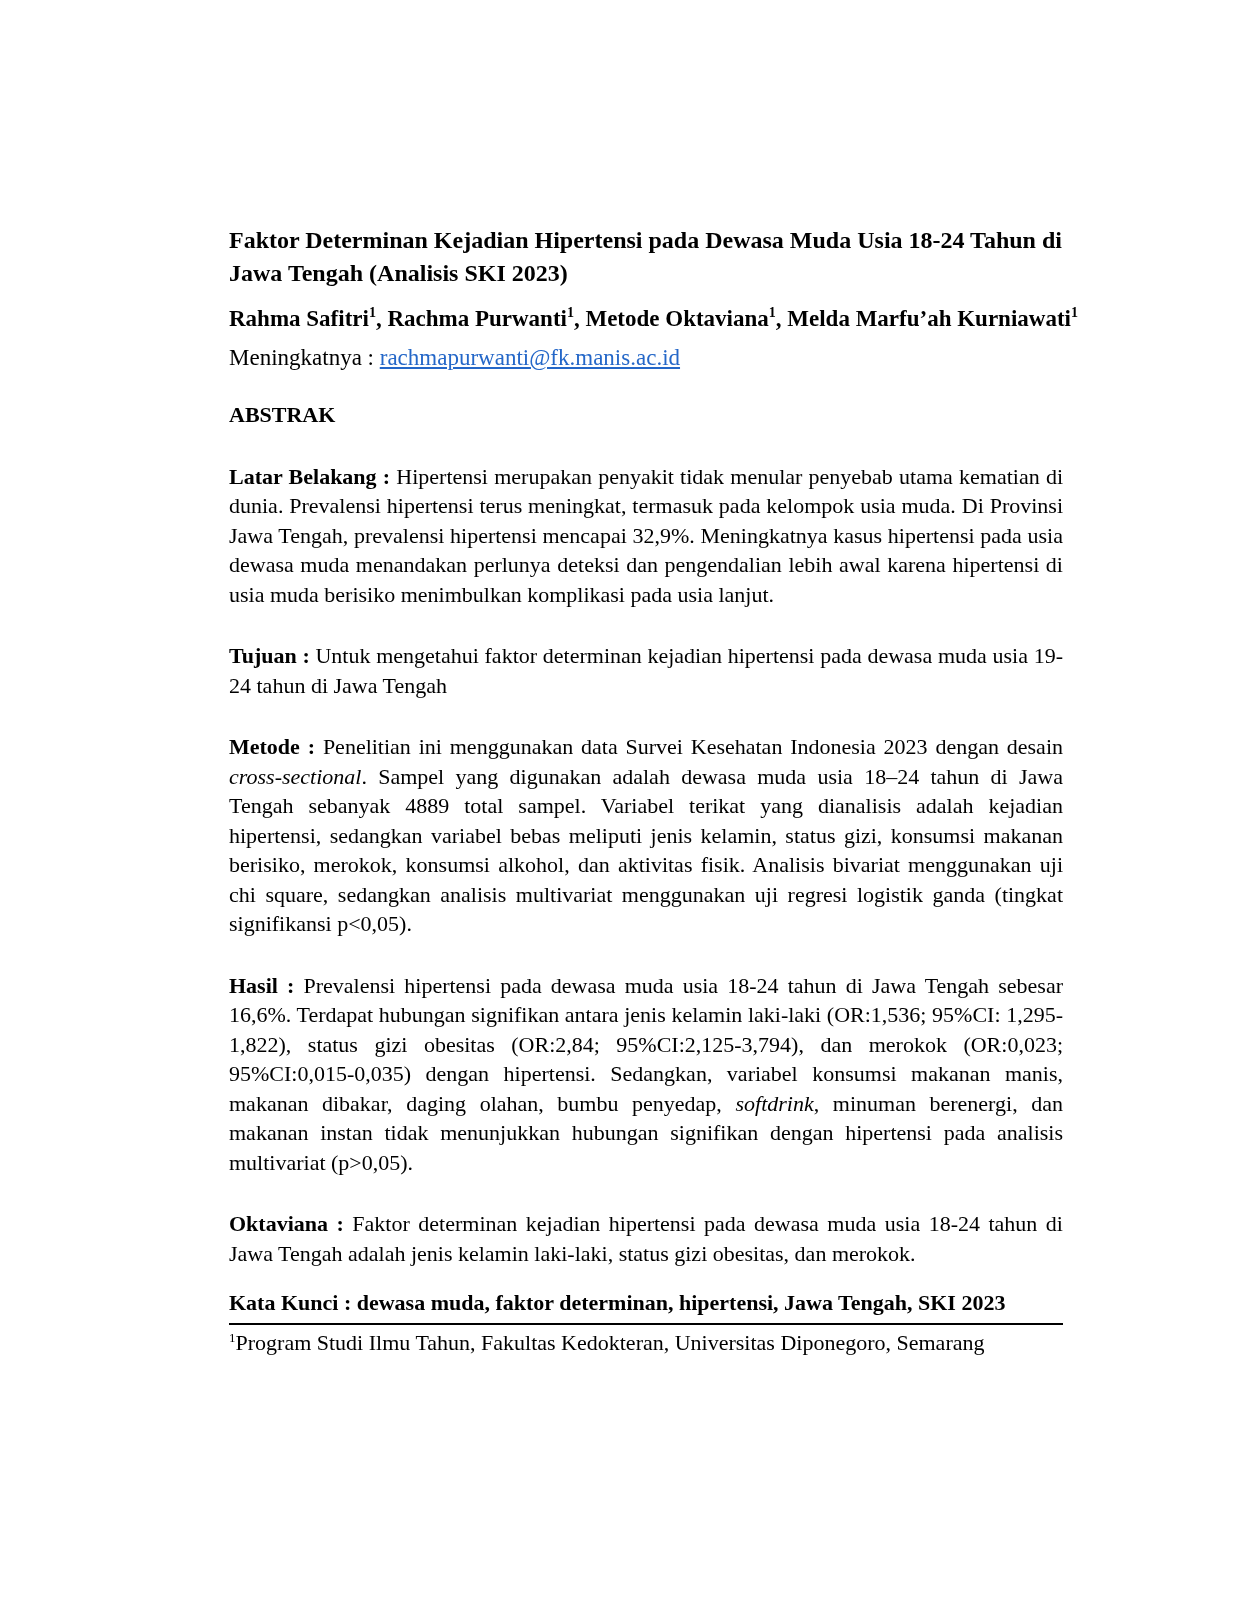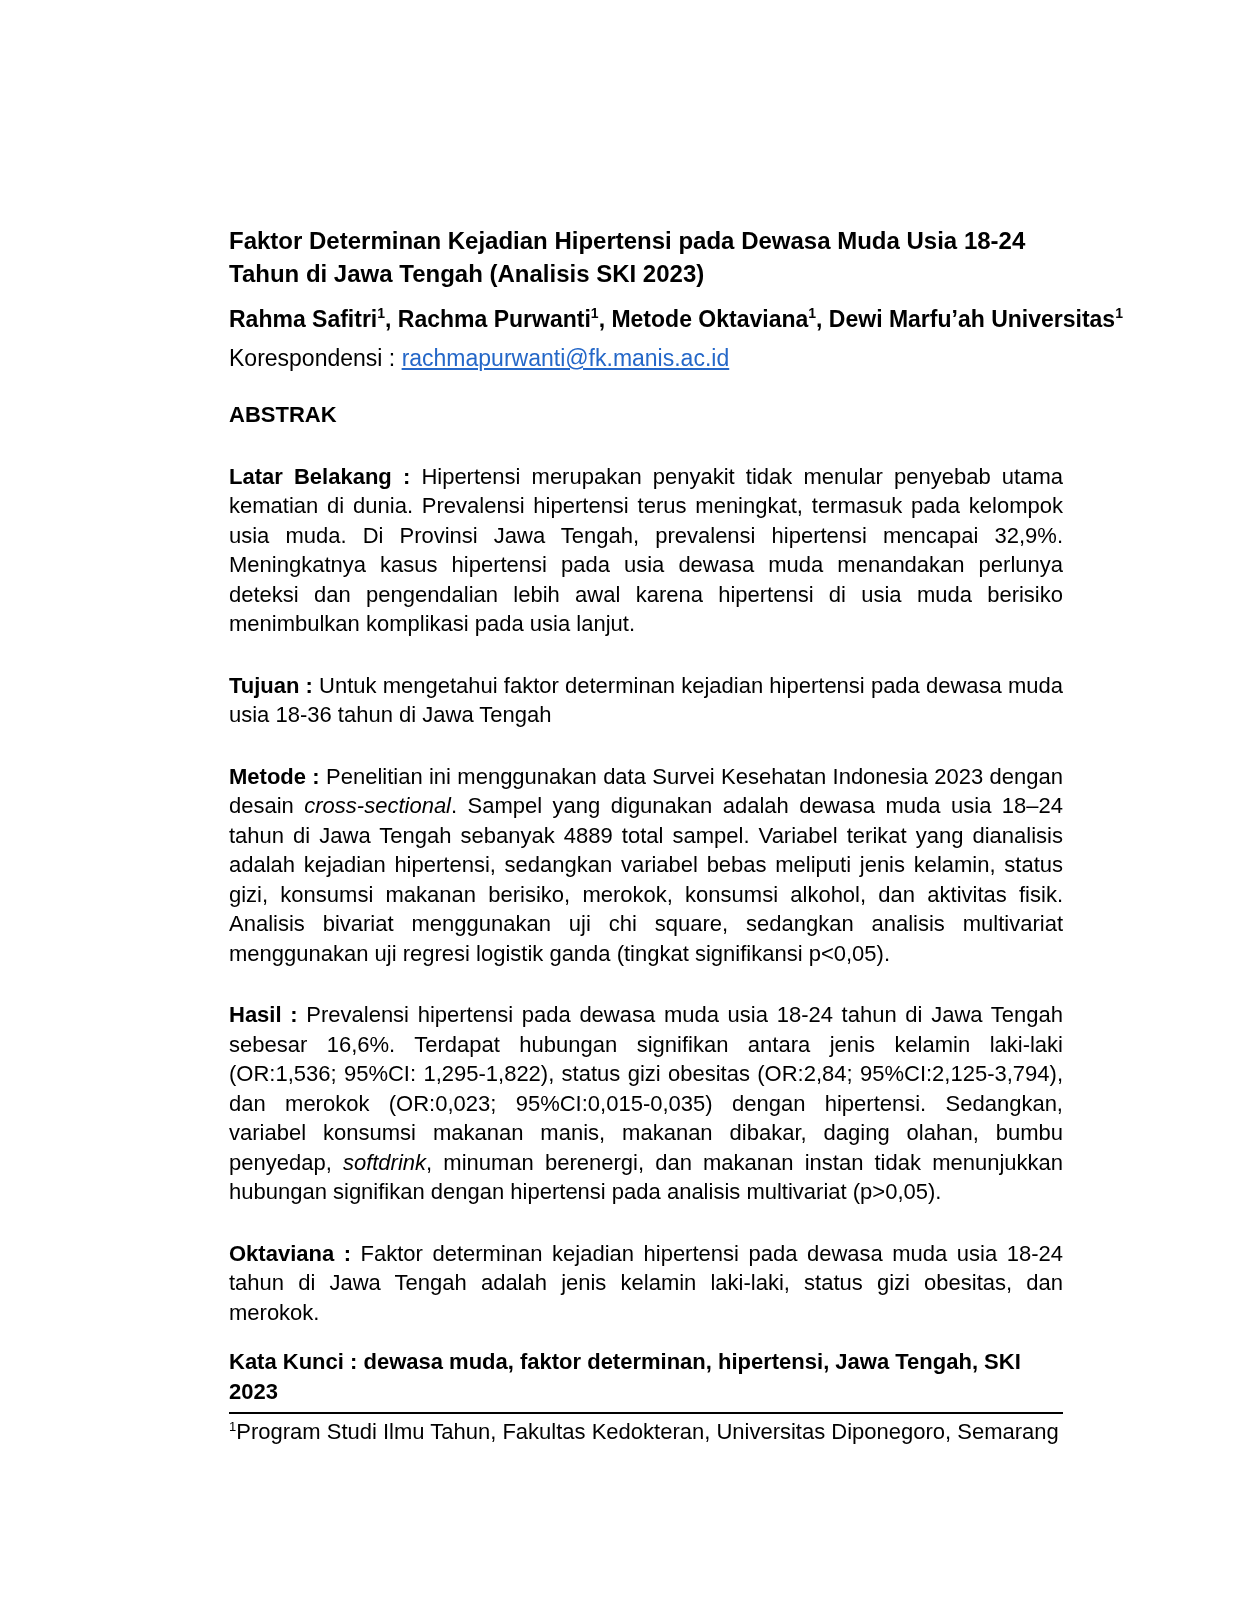--- a/index.html
+++ b/index.html
@@ -6,21 +6,21 @@
     margin: 0;
     padding: 0;
     background: #ffffff;
   }
   .page {
     position: relative;
     width: 1236px;
     height: 1600px;
     background: #ffffff;
     overflow: hidden;
-    font-family: Liberation Sans, sans-serif;
+    font-family: Liberation Serif, serif;
     color: #000000;
   }
   .content {
     position: absolute;
     left: 229px;
     top: 224px;
     width: 834px;
   }
   p { margin: 0; }
   .title {
@@ -84,29 +84,29 @@
   .footnote sup.aff { font-size: 13px; }
 </style>
 </head>
 <body>
 
 <div class="page">
   <div class="content">
 
     <p class="title">Faktor Determinan Kejadian Hipertensi pada Dewasa Muda Usia 18-24 Tahun di Jawa Tengah (Analisis SKI 2023)</p>
 
-    <p class="authors"><span><span>Rahma Safitri</span><sup class="aff">1</sup><span>, </span></span><span><span>Rachma Purwanti</span><sup class="aff">1</sup><span>, </span></span><span><span>Metode Oktaviana</span><sup class="aff">1</sup><span>, </span></span><span><span>Dewi Marfu’ah Universitas</span><sup class="aff">1</sup><span></span></span></p>
+    <p class="authors"><span><span>Rahma Safitri</span><sup class="aff">1</sup><span>, </span></span><span><span>Rachma Purwanti</span><sup class="aff">1</sup><span>, </span></span><span><span>Metode Oktaviana</span><sup class="aff">1</sup><span>, </span></span><span><span>Melda Marfu’ah Kurniawati</span><sup class="aff">1</sup><span></span></span></p>
 
-    <p class="koresp"><span>Korespondensi : </span><a class="email">rachmapurwanti@fk.manis.ac.id</a></p>
+    <p class="koresp"><span>Meningkatnya : </span><a class="email">rachmapurwanti@fk.manis.ac.id</a></p>
 
     <p class="abstract-heading">ABSTRAK</p>
 
     <p class="para"><span class="lead">Latar Belakang : </span><span>Hipertensi merupakan penyakit tidak menular penyebab utama kematian di dunia. Prevalensi hipertensi terus meningkat, termasuk pada kelompok usia muda. Di Provinsi Jawa Tengah, prevalensi hipertensi mencapai 32,9%. Meningkatnya kasus hipertensi pada usia dewasa muda menandakan perlunya deteksi dan pengendalian lebih awal karena hipertensi di usia muda berisiko menimbulkan komplikasi pada usia lanjut.</span></p>
 
-    <p class="para"><span class="lead">Tujuan : </span><span>Untuk mengetahui faktor determinan kejadian hipertensi pada dewasa muda usia 18-36 tahun di Jawa Tengah</span></p>
+    <p class="para"><span class="lead">Tujuan : </span><span>Untuk mengetahui faktor determinan kejadian hipertensi pada dewasa muda usia 19-24 tahun di Jawa Tengah</span></p>
 
     <p class="para"><span class="lead">Metode : </span><span>Penelitian ini menggunakan data Survei Kesehatan Indonesia 2023 dengan desain </span><i>cross-sectional</i><span>. Sampel yang digunakan adalah dewasa muda usia 18–24 tahun di Jawa Tengah sebanyak 4889 total sampel. Variabel terikat yang dianalisis adalah kejadian hipertensi, sedangkan variabel bebas meliputi jenis kelamin, status gizi, konsumsi makanan berisiko, merokok, konsumsi alkohol, dan aktivitas fisik. Analisis bivariat menggunakan uji chi square, sedangkan analisis multivariat menggunakan uji regresi logistik ganda (tingkat signifikansi p&lt;0,05).</span></p>
 
     <p class="para"><span class="lead">Hasil : </span><span>Prevalensi hipertensi pada dewasa muda usia 18-24 tahun di Jawa Tengah sebesar 16,6%. Terdapat hubungan signifikan antara jenis kelamin laki-laki (OR:1,536; 95%CI: 1,295-1,822), status gizi obesitas (OR:2,84; 95%CI:2,125-3,794), dan merokok (OR:0,023; 95%CI:0,015-0,035) dengan hipertensi. Sedangkan, variabel konsumsi makanan manis, makanan dibakar, daging olahan, bumbu penyedap, </span><i>softdrink</i><span>, minuman berenergi, dan makanan instan tidak menunjukkan hubungan signifikan dengan hipertensi pada analisis multivariat (p&gt;0,05).</span></p>
 
     <p class="para"><span class="lead">Oktaviana : </span><span>Faktor determinan kejadian hipertensi pada dewasa muda usia 18-24 tahun di Jawa Tengah adalah jenis kelamin laki-laki, status gizi obesitas, dan merokok.</span></p>
 
     <p class="keywords">Kata Kunci : dewasa muda, faktor determinan, hipertensi, Jawa Tengah, SKI 2023</p>
 
     <div class="separator"></div>

